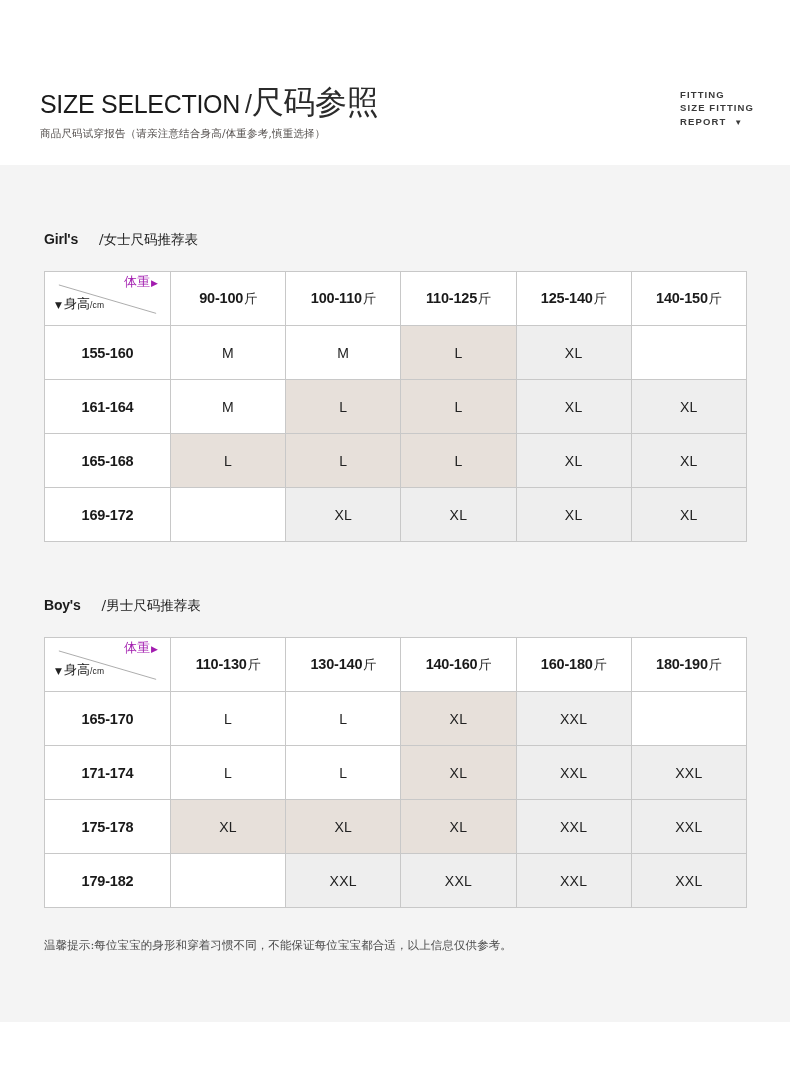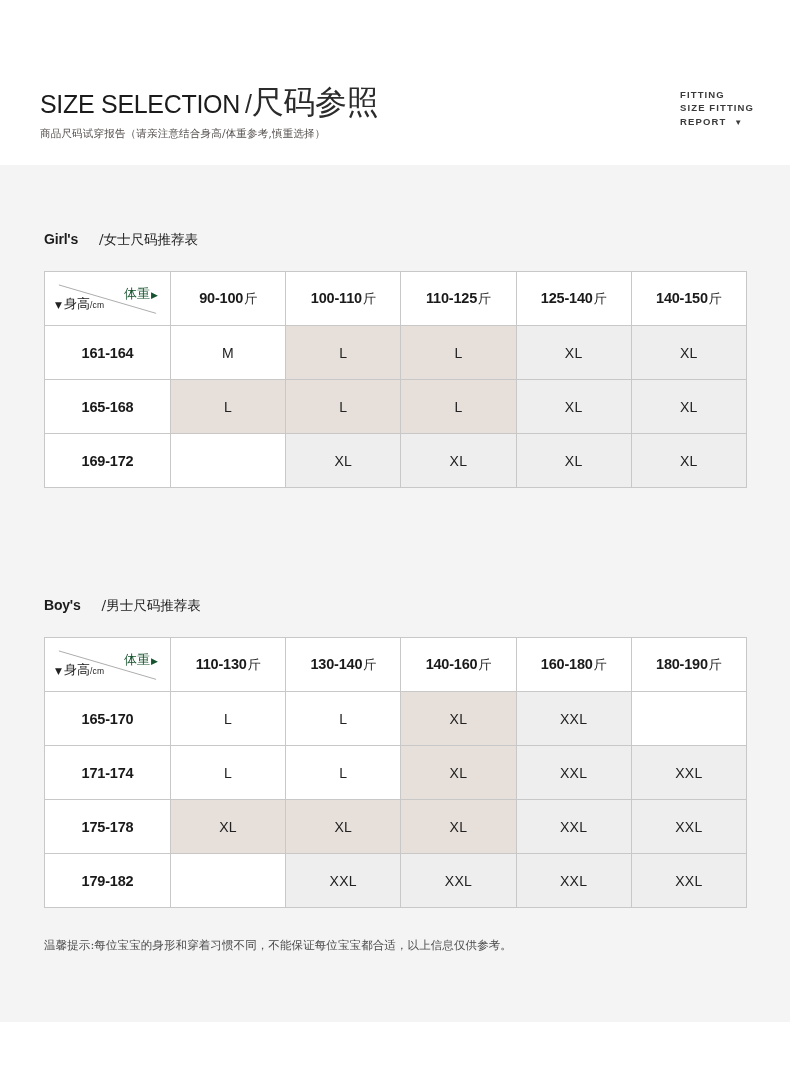--- a/index.html
+++ b/index.html
@@ -146,24 +146,24 @@
     height: 100%;
   }
   .diag {
     position: absolute;
     left: 0; top: 0;
     width: 100%; height: 100%;
   }
   .corner-weight {
     position: absolute;
     right: 12px;
-    top: 13px;
+    top: 1px;
     font-family: "DejaVu Serif", "Liberation Serif", serif;
     font-size: 13px;
-    color: #14532d;
+    color: #a21caf;
     white-space: nowrap;
   }
   .corner-weight .arrow { font-size: 9px; padding-left: 1px; }
   .corner-height {
     position: absolute;
     left: 10px;
     bottom: 12px;
     font-family: "DejaVu Serif", "Liberation Serif", serif;
     font-size: 13px;
     color: #222;
@@ -260,20 +260,28 @@
               <div class="corner-height"><span class="arrow">▼</span><span>身高</span><span class="unit">/cm</span></div>
             </div>
           </td>
           <td class="colhead"><span>90-100</span><span class="jin">斤</span></td>
           <td class="colhead"><span>100-110</span><span class="jin">斤</span></td>
           <td class="colhead"><span>110-125</span><span class="jin">斤</span></td>
           <td class="colhead"><span>125-140</span><span class="jin">斤</span></td>
           <td class="colhead"><span>140-150</span><span class="jin">斤</span></td>
         </tr>
         <tr>
+          <td class="rowhead">155-160</td>
+          <td class="cell plain">M</td>
+          <td class="cell plain">M</td>
+          <td class="cell beige">L</td>
+          <td class="cell grey">XL</td>
+          <td class="cell plain"></td>
+        </tr>
+        <tr>
           <td class="rowhead">161-164</td>
           <td class="cell plain">M</td>
           <td class="cell beige">L</td>
           <td class="cell beige">L</td>
           <td class="cell grey">XL</td>
           <td class="cell grey">XL</td>
         </tr>
         <tr>
           <td class="rowhead">165-168</td>
           <td class="cell beige">L</td>

